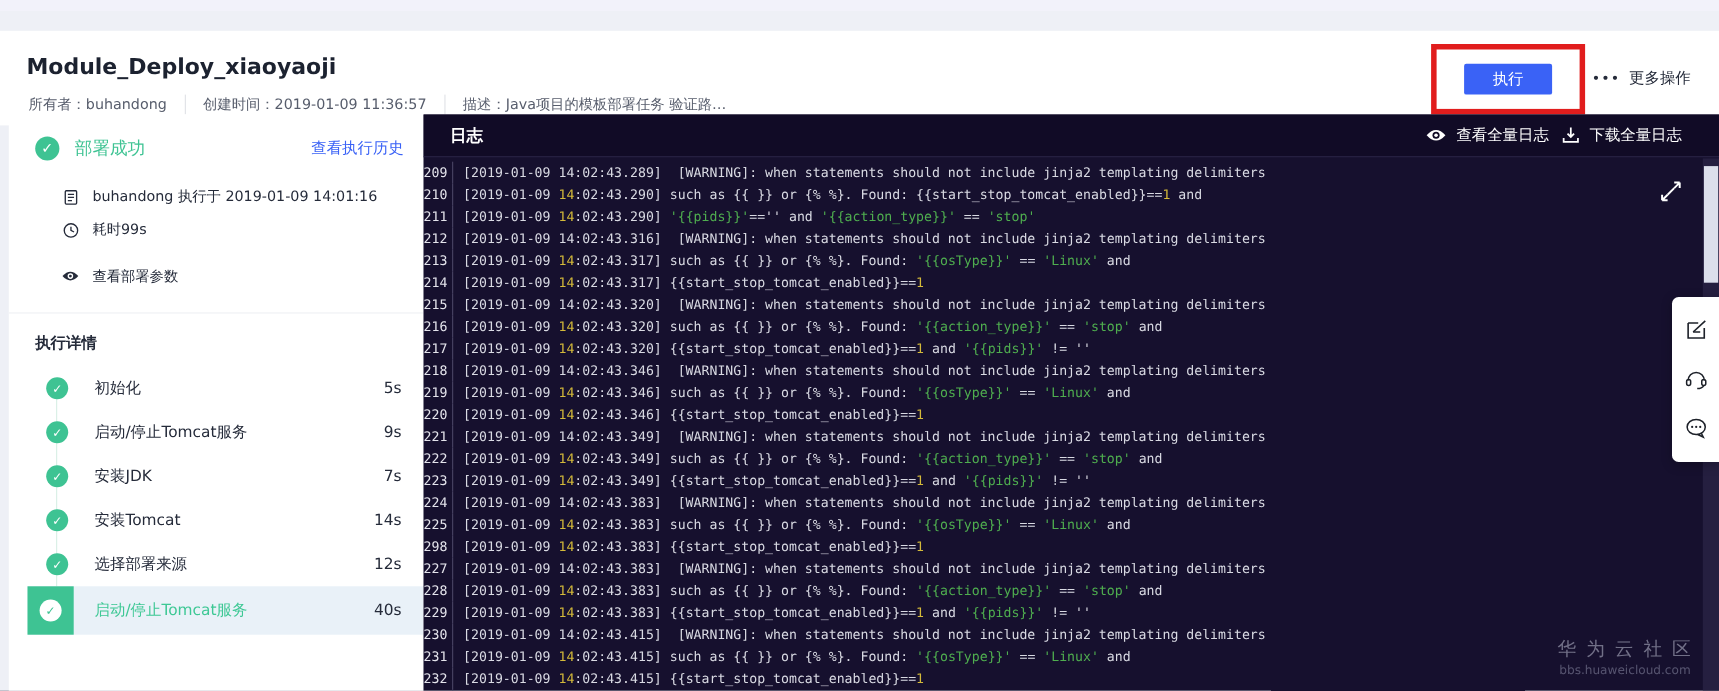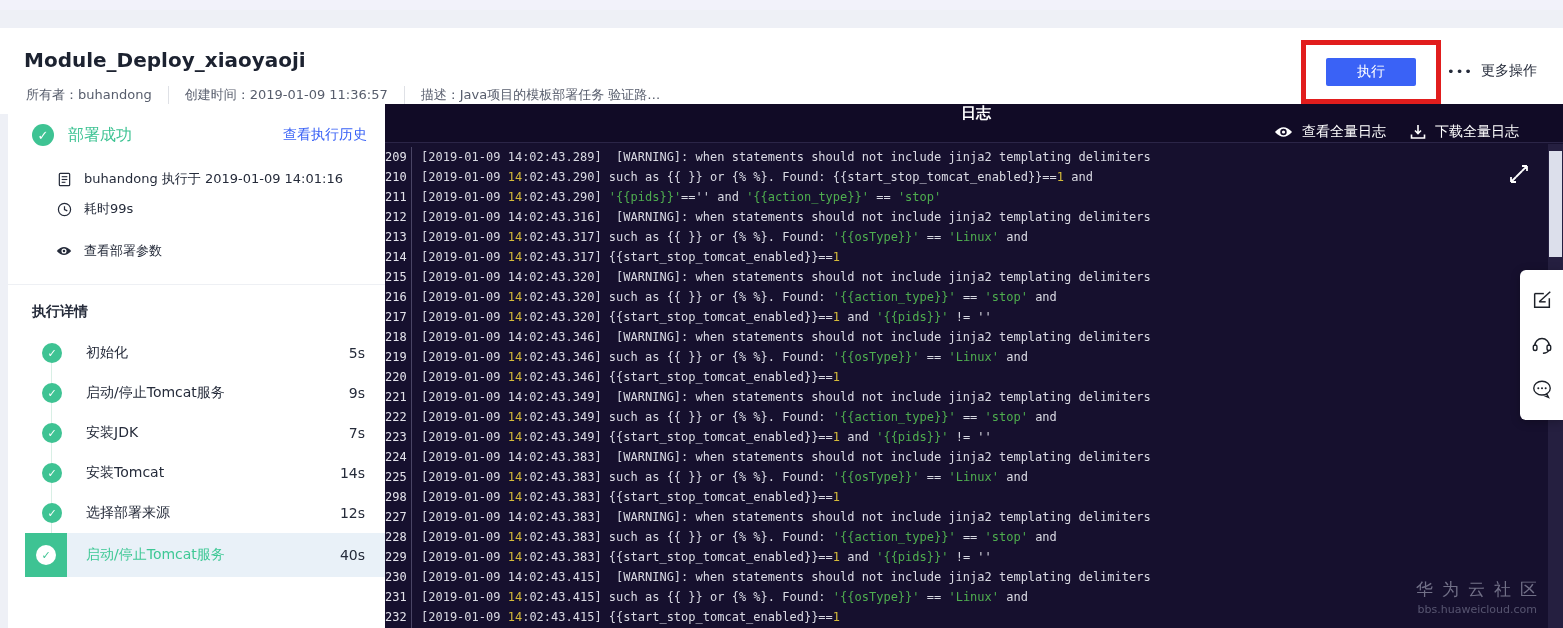--- a/index.html
+++ b/index.html
@@ -16,21 +16,21 @@
   .title { position:absolute; left:24px; top:20px; font-size:20px; font-weight:bold; color:#1c2230; }
   .meta-row { position:absolute; left:26px; top:58px; display:flex; align-items:center; font-size:13px; color:#575d6c; }
   .meta-item { padding:0 16px; }
   .meta-item:first-child { padding-left:0; }
   .meta-item + .meta-item { border-left:1px solid #dfe1e6; }
   .red-box {
     position:absolute; right:122px; top:12px; width:140px; height:64px;
     border:5px solid #e11d1d; display:flex; align-items:center; justify-content:center;
   }
   .exec-btn {
-    width:90px; height:28px; background:#3a62f6; color:#fff; font-size:14px;
+    width:80px; height:28px; background:#3a62f6; color:#fff; font-size:14px;
     border:none; border-radius:2px; cursor:pointer;
     display:flex; align-items:center; justify-content:center;
   }
   .more-actions {
     position:absolute; right:26px; top:34px; display:flex; align-items:center; gap:8px;
     font-size:14px; color:#252b3a; cursor:pointer;
   }
   .dots { font-size:13px; letter-spacing:1px; line-height:1; color:#252b3a; }
   
   #left-panel { position:absolute; top:104px; left:8px; width:377px; bottom:0; background:#fff; overflow:hidden; }
@@ -57,24 +57,24 @@
   .step-dur { margin-left:auto; font-size:14px; color:#252b3a; position:relative; z-index:2; }
   .step.selected { height:44px; }
   .step.selected::before { content:''; position:absolute; left:17px; right:0; top:0; bottom:0; background:#e9f1f8; }
   .step.selected::after { content:''; position:absolute; left:17px; width:42px; top:0; bottom:0; background:#3ec393; z-index:1; }
   .step.selected .step-check { background:#fff; color:#3ec393; margin-left:28px; }
   .step.selected .step-label { margin-left:30px; color:#3ec895; }
   
   #log-panel { position:absolute; top:104px; left:385px; right:0; bottom:0; background:#16102e; overflow:hidden; }
   #log-header {
     height:39px; background:#110b26; border-bottom:1px solid #2b2547;
-    display:flex; align-items:center; padding:0 20px 0 24px; color:#fff;flex-direction:column;
+    display:flex; align-items:center; padding:0 20px 0 24px; color:#fff;
   }
   .log-title { font-size:15px; font-weight:bold; }
-  .log-header-actions { margin-left:auto; display:flex; align-items:center; gap:24px; margin-right:24px; }
+  .log-header-actions { margin-left:auto; display:flex; align-items:center; gap:12px; margin-right:14px; }
   .log-action { display:flex; align-items:center; gap:9px; font-size:14px; color:#fff; cursor:pointer; }
   #log-body {
     position:absolute; top:40px; left:0; right:15px; bottom:0; padding-top:3px;
     font-family:"DejaVu Sans Mono","Liberation Mono",monospace; font-size:12px; overflow:hidden;
   }
   .log-line { display:flex; line-height:20px; white-space:pre; }
   .ln { flex:none; width:27px; text-align:right; padding-right:6px; margin-right:9px;
         color:#e4e4ec; border-right:1px solid #4a4565; }
   .c-w { color:#d9dae3; } .c-y { color:#d4ba3a; } .c-g { color:#4fae4f; }
   .expand-icon { position:absolute; top:58px; right:32px; width:24px; height:24px; cursor:pointer; z-index:3; }

